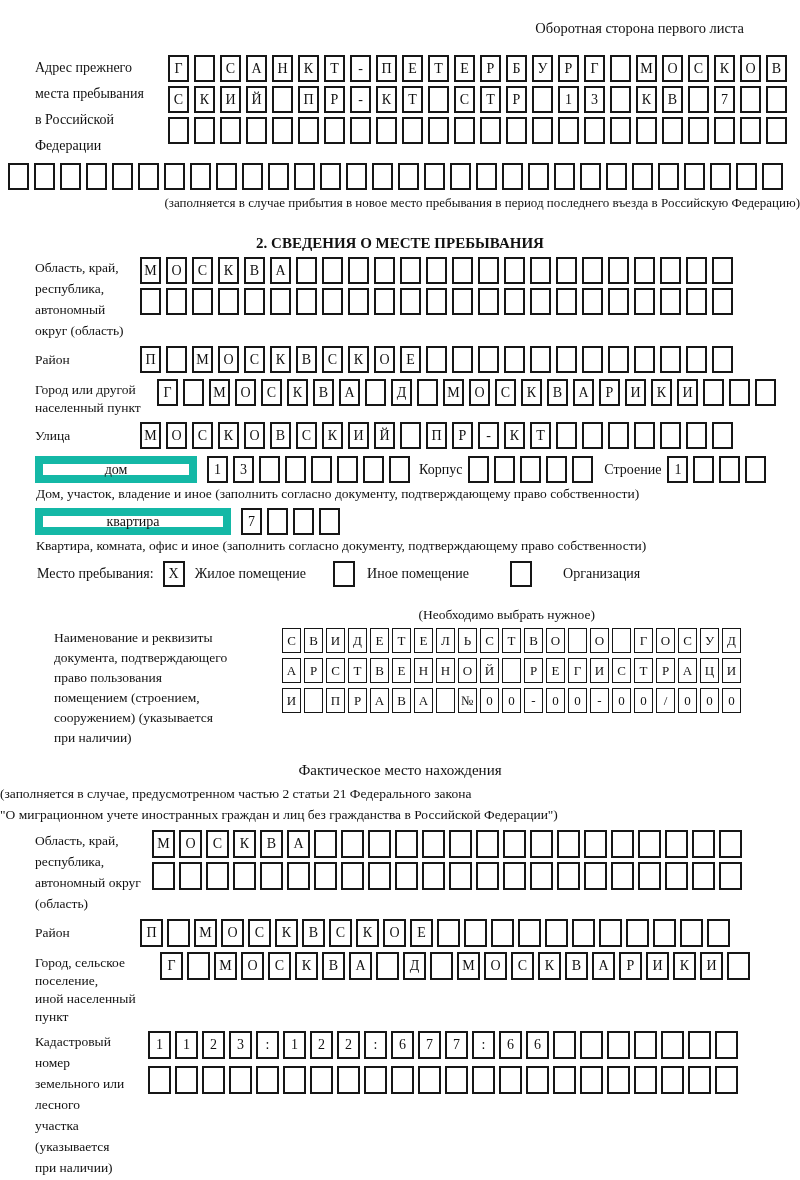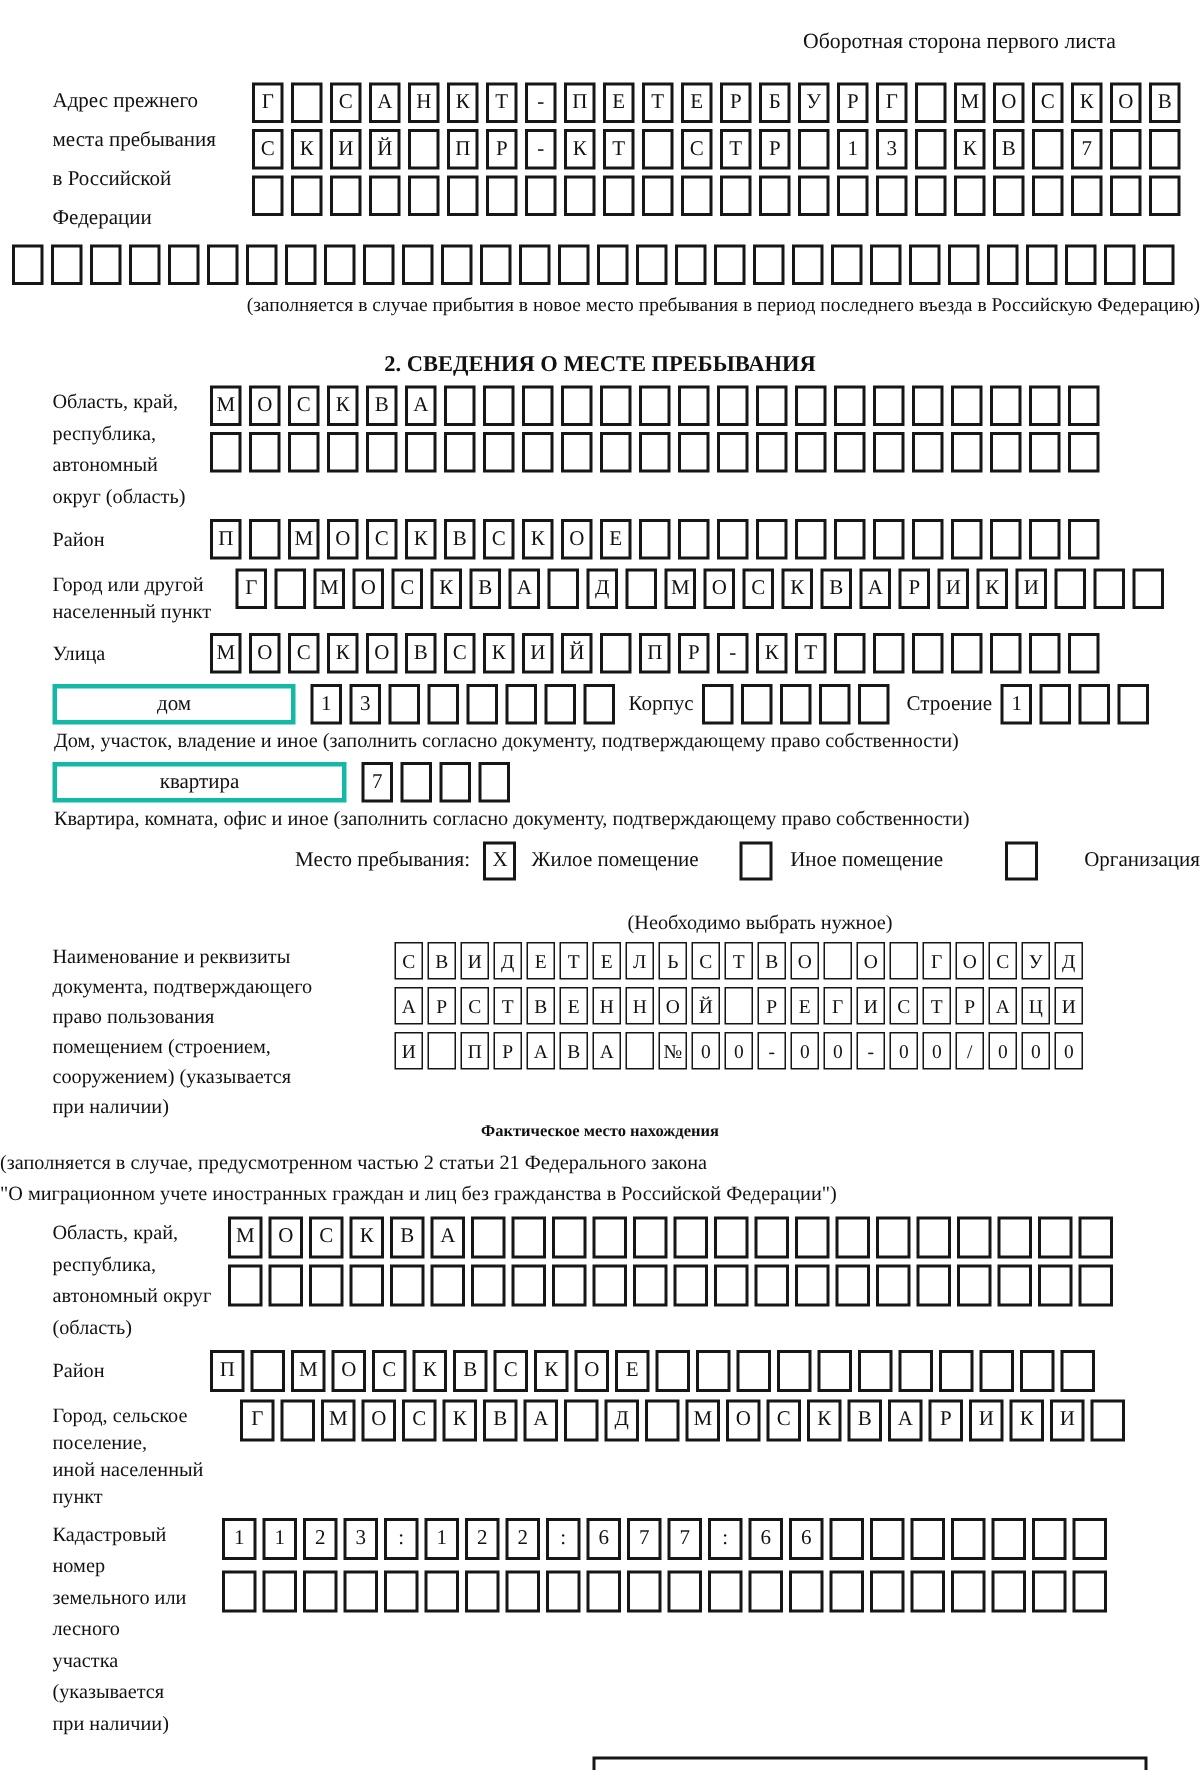--- a/index.html
+++ b/index.html
@@ -37,40 +37,40 @@
 
   .s2row { margin-top:5px; }
   .w105 { width:105px; margin-left:35px; line-height:28px; }
   .w105.tight4 { line-height:21px; }
   .w122 { width:122px; margin-left:35px; line-height:18px; padding-top:2px; }
   .w117 { width:117px; margin-left:35px; line-height:21px; }
   .w125 { width:125px; margin-left:35px; line-height:18px; padding-top:2px; }
   .w113 { width:113px; margin-left:35px; line-height:21px; }
 
   .widebox {
-    box-sizing:border-box; border:3px solid #14b8a6; height:27px; flex:none;
+    box-sizing:border-box; border:8px solid #14b8a6; height:27px; flex:none;
     display:flex; align-items:center; justify-content:center; font-size:14px;
   }
   .houserow { margin-top:6px; align-items:center; }
   .inline-lbl { font-size:14px; line-height:27px; white-space:nowrap; }
   .note-l { font-size:13.5px; margin-left:36px; margin-top:3px; }
 
   .stayrow { margin-top:7px; align-items:center; }
   .staylbl { font-size:14px; white-space:nowrap; }
   .chk {
     box-sizing:border-box; width:22px; height:26px; border:2px solid #161616; flex:none;
     display:flex; align-items:center; justify-content:center; font-size:14px;
   }
   .note-stay { width:560px; margin-left:35px; text-align:right; font-size:13.5px; margin-top:20px; }
 
   .docrow { margin-top:5px; }
-  .docrow .lbl { width:228px; margin-left:35px; line-height:20px;font-family:Liberation Serif, serif; }
+  .docrow .lbl { width:228px; margin-left:54px; line-height:20px;font-family:Liberation Serif, serif; }
   .docrow .stack { gap:5px; }
 
-  .fact-title { text-align:center; font-weight:bold; font-size:11px; }
+  .fact-title { text-align:center; font-weight:normal; font-size:15px; margin-top:14px; }
   .fact-note { text-align:left; font-size:13.5px; margin-top:4px; line-height:21px; white-space:pre-line; }
 
   .cad-stack { gap:7px; }
 
   .stampbox {
     box-sizing:border-box; margin:12px 0 0 395px; width:370px; height:178px;
     border:2px solid #161616; background:#fff;
   }
 </style>
 </head>
@@ -384,21 +384,21 @@
     <div class="widebox" style="width:196px;">квартира</div>
     <div class="cellrow" style="margin-left:10px;">
         <span class="cell">7</span>
         <span class="cell"></span>
         <span class="cell"></span>
         <span class="cell"></span>
       </div>
   </div>
   <div class="note-l">Квартира, комната, офис и иное (заполнить согласно документу, подтверждающему право собственности)</div>
 
-  <div class="fr stayrow" style="margin-left:37px;justify-content:flex-end;">
+  <div class="fr stayrow" style="margin-left:37px;">
     <div class="staylbl">Место пребывания:</div>
     <div class="chk" style="margin-left:9px;">X</div>
     <div class="staylbl" style="margin-left:10px;">Жилое помещение</div>
     <div class="chk" style="margin-left:27px;"></div>
     <div class="staylbl" style="margin-left:12px;">Иное помещение</div>
     <div class="chk" style="margin-left:41px;"></div>
     <div class="staylbl" style="margin-left:31px;">Организация</div>
   </div>
   <div class="note-stay">(Необходимо выбрать нужное)</div>
 

